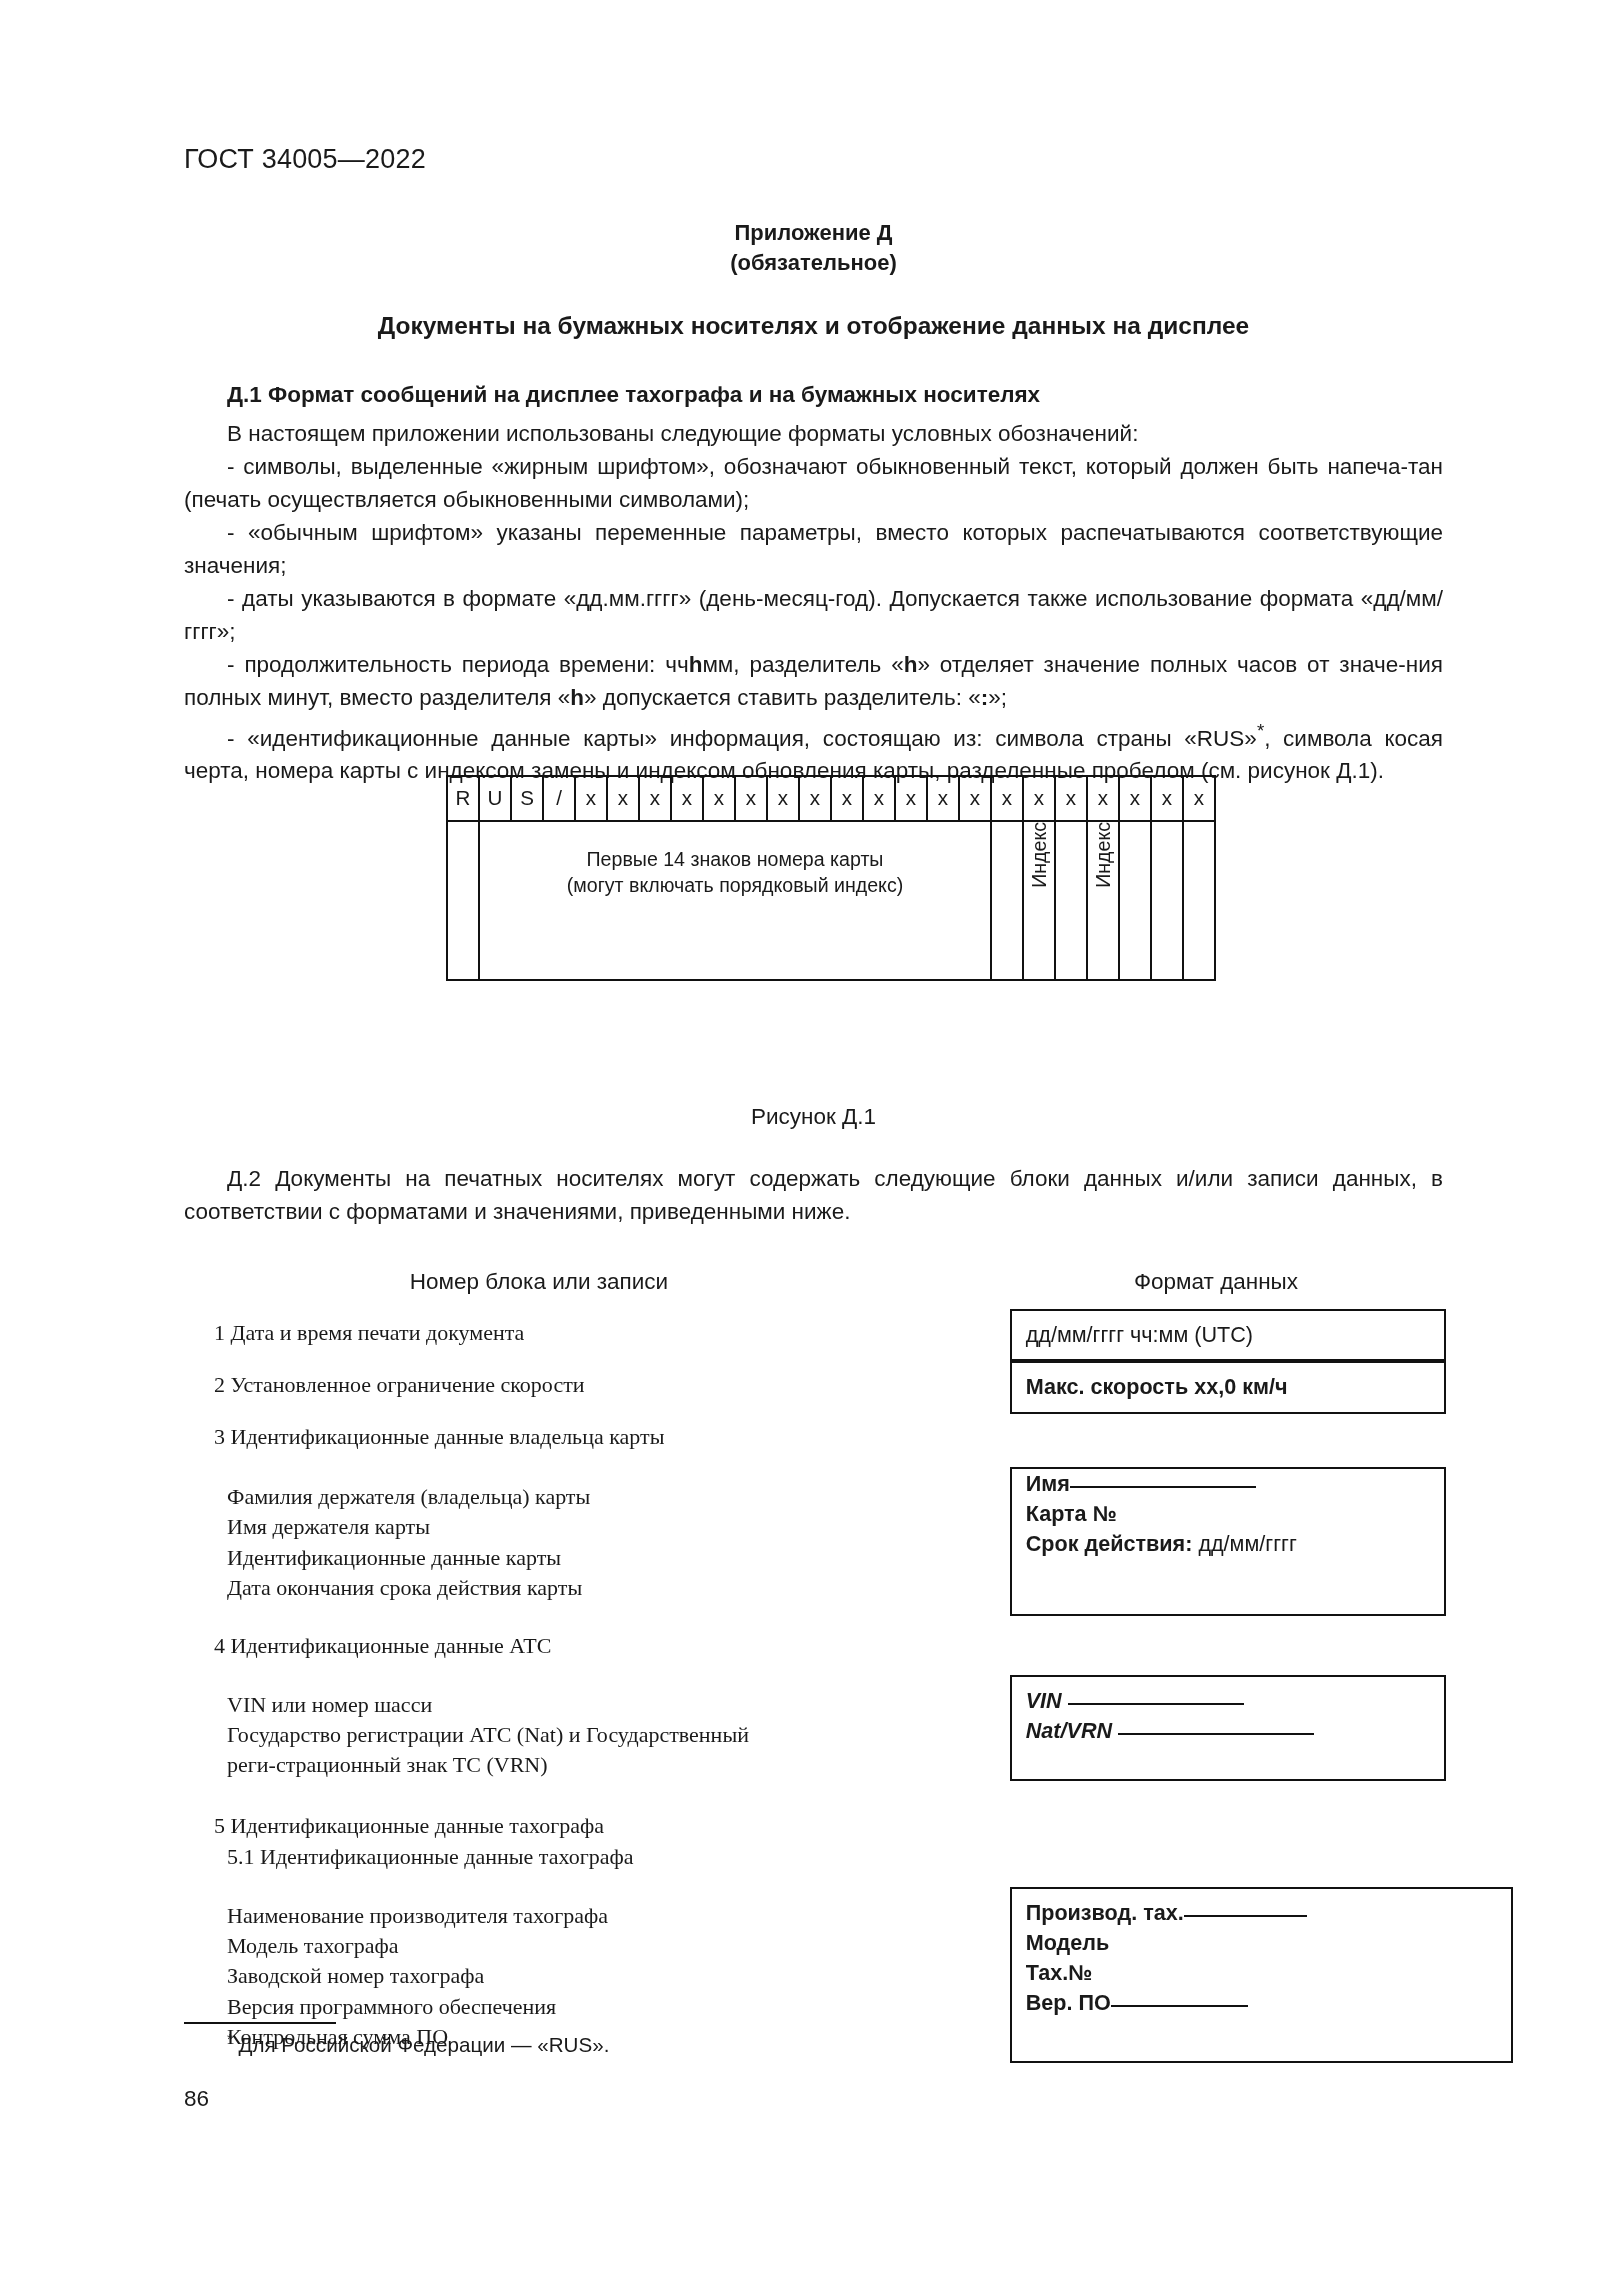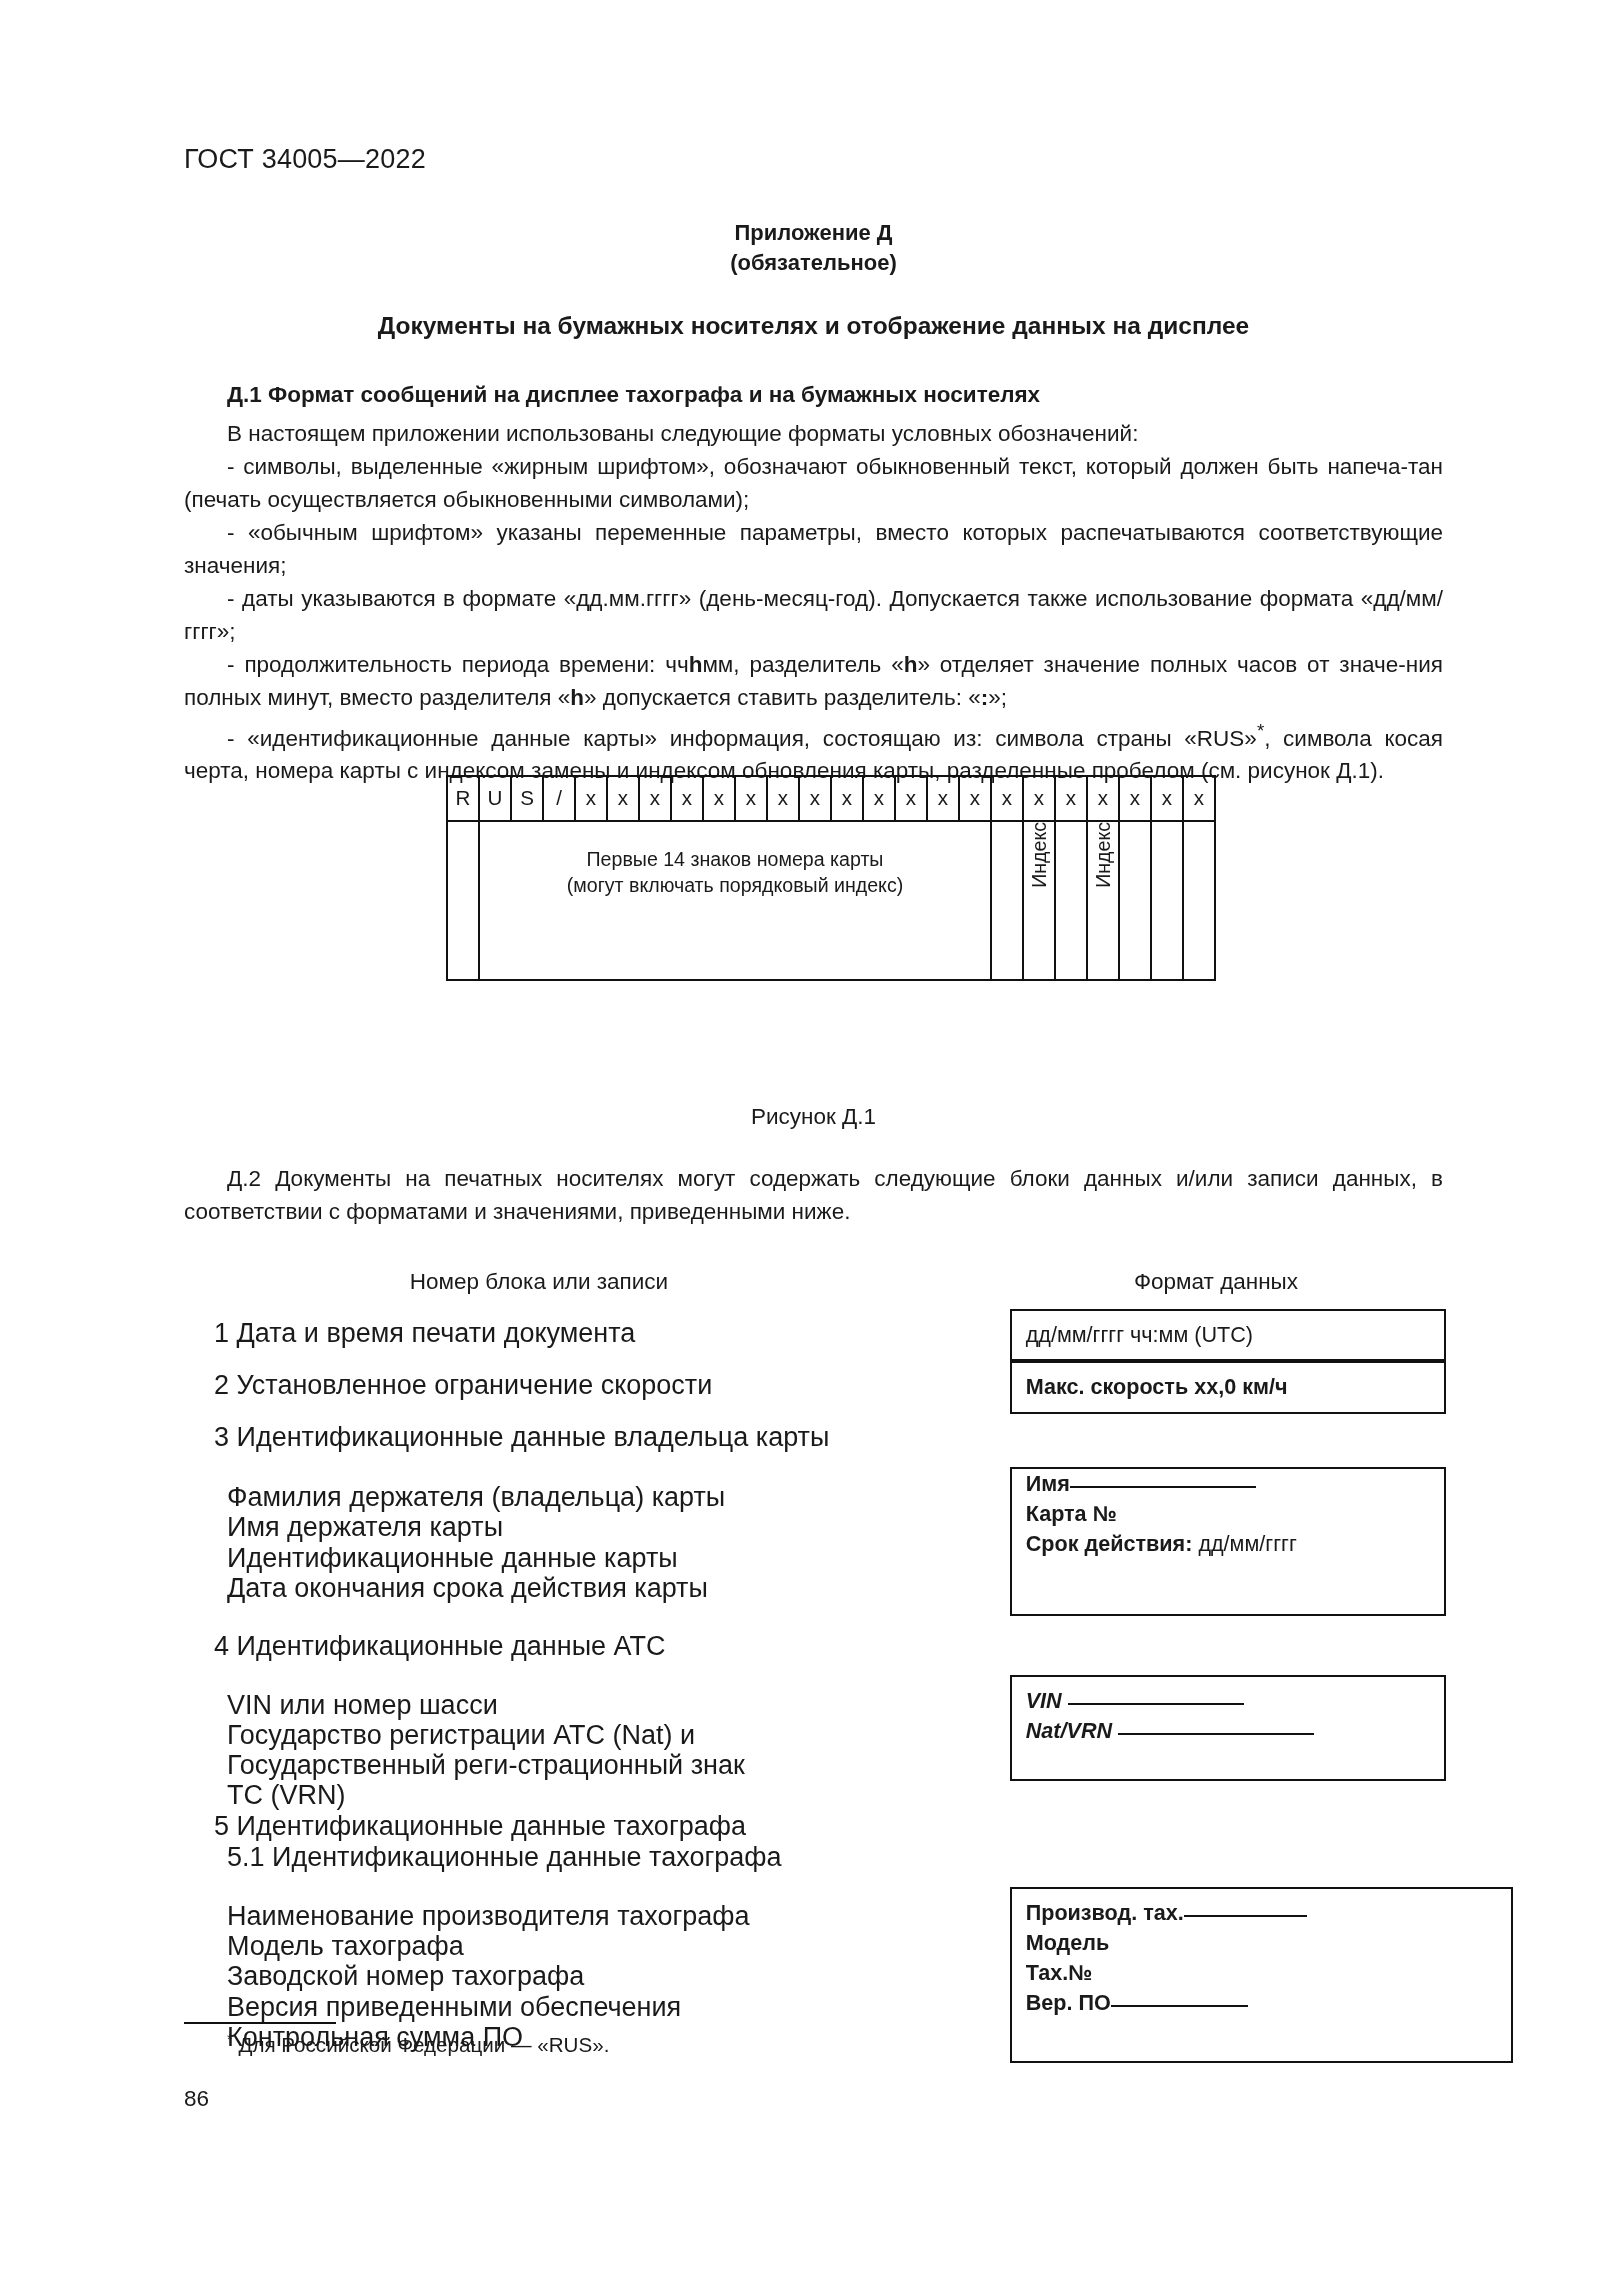--- a/index.html
+++ b/index.html
@@ -154,23 +154,24 @@
     position: absolute;
     left: 1010px;
     top: 1269px;
     width: 412px;
     text-align: center;
     font-size: 22.5px;
   }
 
   .left-item {
     position: absolute;
-    font-size: 27px;
+    font-size: 22px;
     line-height: 30px;
     white-space: pre-line;
+    font-family: Liberation Serif, serif;
   }
   .left-item.wrapped { white-space: normal; width: 534px; }
 
   .fmt-box {
     position: absolute;
     border: 2.9px solid #111;
     box-sizing: border-box;
     background: #fff;
   }
   .fmt-line {
@@ -326,21 +327,21 @@
   <div class="fmt-box" style="left:1010px; top:1675px; width:436px; height:106px;font-style:italic;">
     <div class="fmt-line b pad-first"><span>VIN </span><span class="rule" style="width:176px;"></span></div>
     <div class="fmt-line b"><span>Nat/VRN </span><span class="rule" style="width:196px;"></span></div>
   </div>
 
   <div class="left-item" style="left:214px; top:1811px;">5 Идентификационные данные тахографа</div>
   <div class="left-item" style="left:227px; top:1842px;">5.1 Идентификационные данные тахографа</div>
   <div class="left-item" style="left:227px; top:1901px;">Наименование производителя тахографа</div>
   <div class="left-item" style="left:227px; top:1931px;">Модель тахографа</div>
   <div class="left-item" style="left:227px; top:1961px;">Заводской номер тахографа</div>
-  <div class="left-item" style="left:227px; top:1992px;">Версия приведенными обеспечения</div>
+  <div class="left-item" style="left:227px; top:1992px;">Версия программного обеспечения</div>
   <div class="left-item" style="left:227px; top:2022px;">Контрольная сумма ПО</div>
   <div class="fmt-box" style="left:1010px; top:1887px; width:503px; height:176px;">
     <div class="fmt-line b pad-first"><span>Производ. тах.</span><span class="rule" style="width:123px;"></span></div>
     <div class="fmt-line b">Модель</div>
     <div class="fmt-line b">Тах.№</div>
     <div class="fmt-line b"><span>Вер. ПО</span><span class="rule" style="width:137px;"></span></div>
   </div>
 
   <div class="footnote-rule"></div>
   <div class="footnote"><sup>*</sup><span> Для Российской Федерации — «RUS».</span></div>

